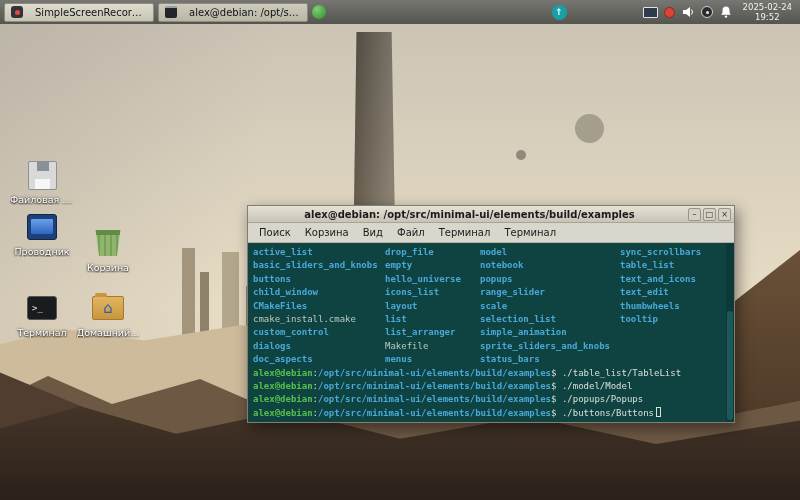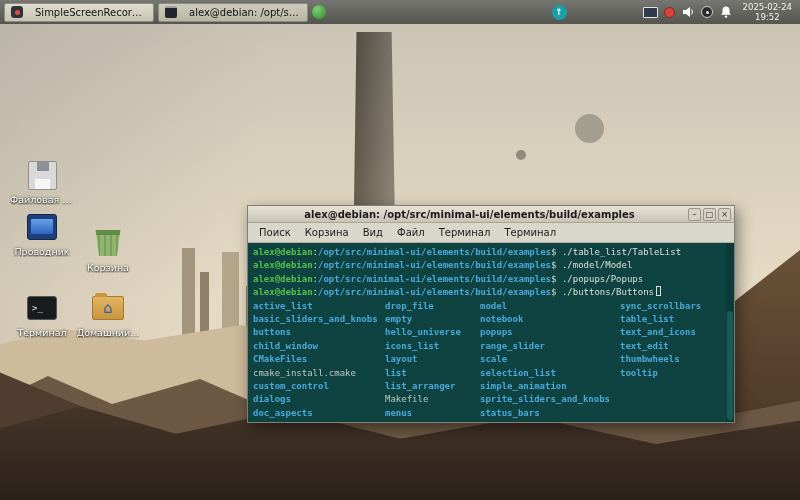--- a/index.html
+++ b/index.html
@@ -176,35 +176,35 @@
   <div class="menubar">
     <span>Поиск</span>
     <span>Корзина</span>
     <span>Вид</span>
     <span>Файл</span>
     <span>Терминал</span>
     <span>Терминал</span>
   </div>
   <div class="tcontent">
     <div>
-        <div class="tline"><span class="user">alex@debian</span><span class="plain">:</span><span class="path">/opt/src/minimal-ui/elements/build/examples</span><span class="plain">$ </span><span class="plain">./table_list/TableList</span></div>
-        <div class="tline"><span class="user">alex@debian</span><span class="plain">:</span><span class="path">/opt/src/minimal-ui/elements/build/examples</span><span class="plain">$ </span><span class="plain">./model/Model</span></div>
-        <div class="tline"><span class="user">alex@debian</span><span class="plain">:</span><span class="path">/opt/src/minimal-ui/elements/build/examples</span><span class="plain">$ </span><span class="plain">./popups/Popups</span></div>
-        <div class="tline"><span class="user">alex@debian</span><span class="plain">:</span><span class="path">/opt/src/minimal-ui/elements/build/examples</span><span class="plain">$ </span><span class="plain">./buttons/Buttons</span><span class="cursor"></span></div>
-      </div>
-    <div>
         <div class="tline"><span class="cell dir" style="width: 132px;">active_list</span><span class="cell dir" style="width: 95px;">drop_file</span><span class="cell dir" style="width: 140px;">model</span><span class="cell dir" style="width: 110px;">sync_scrollbars</span></div>
         <div class="tline"><span class="cell dir" style="width: 132px;">basic_sliders_and_knobs</span><span class="cell dir" style="width: 95px;">empty</span><span class="cell dir" style="width: 140px;">notebook</span><span class="cell dir" style="width: 110px;">table_list</span></div>
         <div class="tline"><span class="cell dir" style="width: 132px;">buttons</span><span class="cell dir" style="width: 95px;">hello_universe</span><span class="cell dir" style="width: 140px;">popups</span><span class="cell dir" style="width: 110px;">text_and_icons</span></div>
         <div class="tline"><span class="cell dir" style="width: 132px;">child_window</span><span class="cell dir" style="width: 95px;">icons_list</span><span class="cell dir" style="width: 140px;">range_slider</span><span class="cell dir" style="width: 110px;">text_edit</span></div>
         <div class="tline"><span class="cell dir" style="width: 132px;">CMakeFiles</span><span class="cell dir" style="width: 95px;">layout</span><span class="cell dir" style="width: 140px;">scale</span><span class="cell dir" style="width: 110px;">thumbwheels</span></div>
         <div class="tline"><span class="cell file" style="width: 132px;">cmake_install.cmake</span><span class="cell dir" style="width: 95px;">list</span><span class="cell dir" style="width: 140px;">selection_list</span><span class="cell dir" style="width: 110px;">tooltip</span></div>
         <div class="tline"><span class="cell dir" style="width: 132px;">custom_control</span><span class="cell dir" style="width: 95px;">list_arranger</span><span class="cell dir" style="width: 140px;">simple_animation</span><span class="cell dir" style="width: 110px;"></span></div>
         <div class="tline"><span class="cell dir" style="width: 132px;">dialogs</span><span class="cell file" style="width: 95px;">Makefile</span><span class="cell dir" style="width: 140px;">sprite_sliders_and_knobs</span><span class="cell dir" style="width: 110px;"></span></div>
         <div class="tline"><span class="cell dir" style="width: 132px;">doc_aspects</span><span class="cell dir" style="width: 95px;">menus</span><span class="cell dir" style="width: 140px;">status_bars</span><span class="cell dir" style="width: 110px;"></span></div>
+      </div>
+    <div>
+        <div class="tline"><span class="user">alex@debian</span><span class="plain">:</span><span class="path">/opt/src/minimal-ui/elements/build/examples</span><span class="plain">$ </span><span class="plain">./table_list/TableList</span></div>
+        <div class="tline"><span class="user">alex@debian</span><span class="plain">:</span><span class="path">/opt/src/minimal-ui/elements/build/examples</span><span class="plain">$ </span><span class="plain">./model/Model</span></div>
+        <div class="tline"><span class="user">alex@debian</span><span class="plain">:</span><span class="path">/opt/src/minimal-ui/elements/build/examples</span><span class="plain">$ </span><span class="plain">./popups/Popups</span></div>
+        <div class="tline"><span class="user">alex@debian</span><span class="plain">:</span><span class="path">/opt/src/minimal-ui/elements/build/examples</span><span class="plain">$ </span><span class="plain">./buttons/Buttons</span><span class="cursor"></span></div>
       </div>
     <div class="tscroll">
         <div class="thumb"></div>
       </div>
   </div>
 </div>
 
 <div class="panel">
   <div class="winbtn">
     <span class="ssr-ico"></span>

